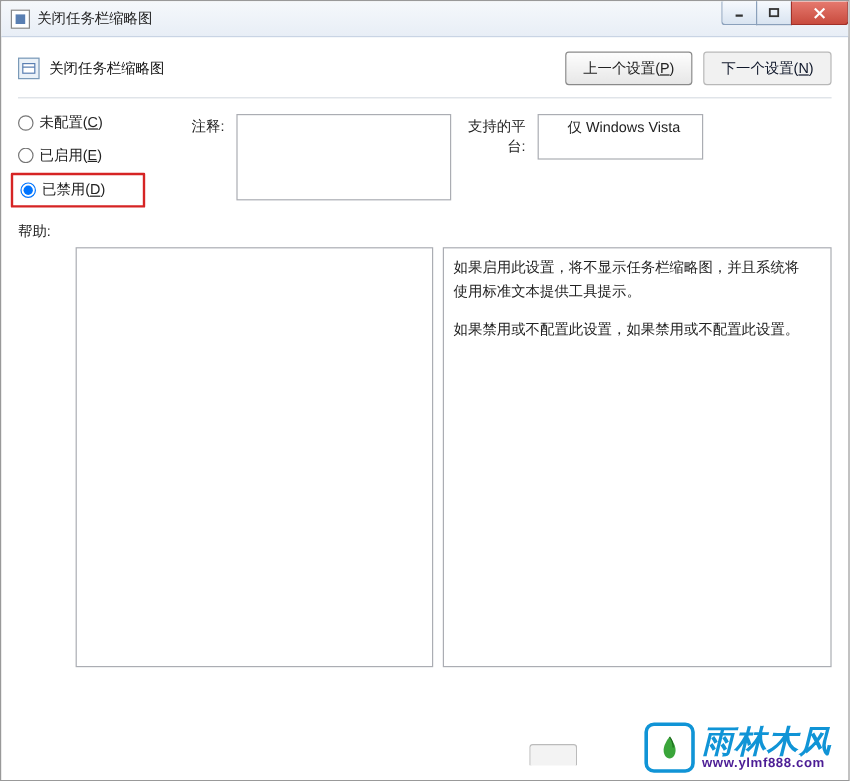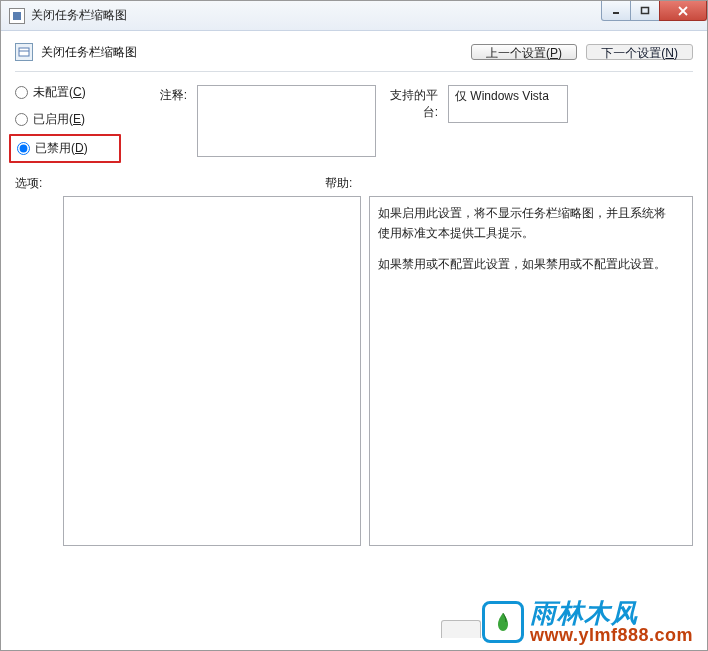--- a/index.html
+++ b/index.html
@@ -67,21 +67,21 @@
     .header-left { display:flex; align-items:center; gap:8px; }
     .policy-icon {
       width:18px; height:18px;
       border:1px solid #7a9ab8;
       background:#eaf1f8;
       display:inline-flex; align-items:center; justify-content:center;
     }
     .policy-title { font-size: 12px; color:#111; }
 
     .nav-btn {
-      height: 16px;
+      height: 28px;
       padding: 0 14px;
       border: 1px solid #8a8a8a;
       border-radius: 3px;
       background: linear-gradient(to bottom, #fdfdfd, #e7e7e7);
       font-size: 12px;
       color:#222;
       margin-left: 6px;
     }
     .nav-btn[disabled] {
       color:#0f172a;
@@ -125,21 +125,21 @@
       font-size: 12px;
       padding: 2px 18px 2px 4px;
       background:#fff;
       overflow-y: scroll;
     }
     .platform-box {
       flex:1;
       height: 38px;
       border: 1px solid #abadb3;
       background:#fff;
-      padding: 2px 18px 2px 6px;
+      padding: 2px 18px 2px 24px;
       color:#222;
       overflow-y: scroll;
     }
 
     .section-labels { display:flex; margin-top: 16px; margin-bottom:4px;}
     .section-labels .lbl { color:#222; }
     .section-labels .lbl.options { width: 310px; }
 
     .panels { display:flex; gap:8px;padding-left:48px; }
     .panel {
@@ -160,21 +160,21 @@
     }
     .wm-badge {
       width: 42px; height: 42px;
       background:#fff;
       border: 3px solid #1094d6;
       border-radius: 8px;
       display:flex; align-items:center; justify-content:center;
     }
     .wm-text { display:flex; flex-direction:column; line-height:1;}
     .wm-title { font-size: 26px; font-weight:bold; color:#1094d6; font-style:italic; letter-spacing:1px;}
-    .wm-url { font-size: 18px; font-weight:bold; color:#c2410c; letter-spacing:0.5px;}
+    .wm-url { font-size: 11px; font-weight:bold; color:#4c1d95; letter-spacing:0.5px;}
 
     .bottom-btn-hint {
       position:absolute;
       bottom: 12px;
       left: 440px;
       width: 40px; height: 18px;
       border-top:1px solid #bbb;
       border-left:1px solid #bbb;
       border-right:1px solid #bbb;
       border-radius: 3px 3px 0 0;
@@ -258,21 +258,20 @@
       <div class="field-row">
         <div class="field-label">支持的平台:</div>
         <div class="platform-box">
           <span>仅 Windows Vista</span>
         </div>
       </div>
     </div>
   </div>
 
   <div class="section-labels">
-    <div class="lbl options">选项:</div>
     <div class="lbl">帮助:</div>
   </div>
 
   <div class="panels">
     <div class="panel options"></div>
     <div class="panel help">
       <p>如果启用此设置，将不显示任务栏缩略图，并且系统将使用标准文本提供工具提示。</p>
       <p>如果禁用或不配置此设置，如果禁用或不配置此设置。</p>
     </div>
   </div>

